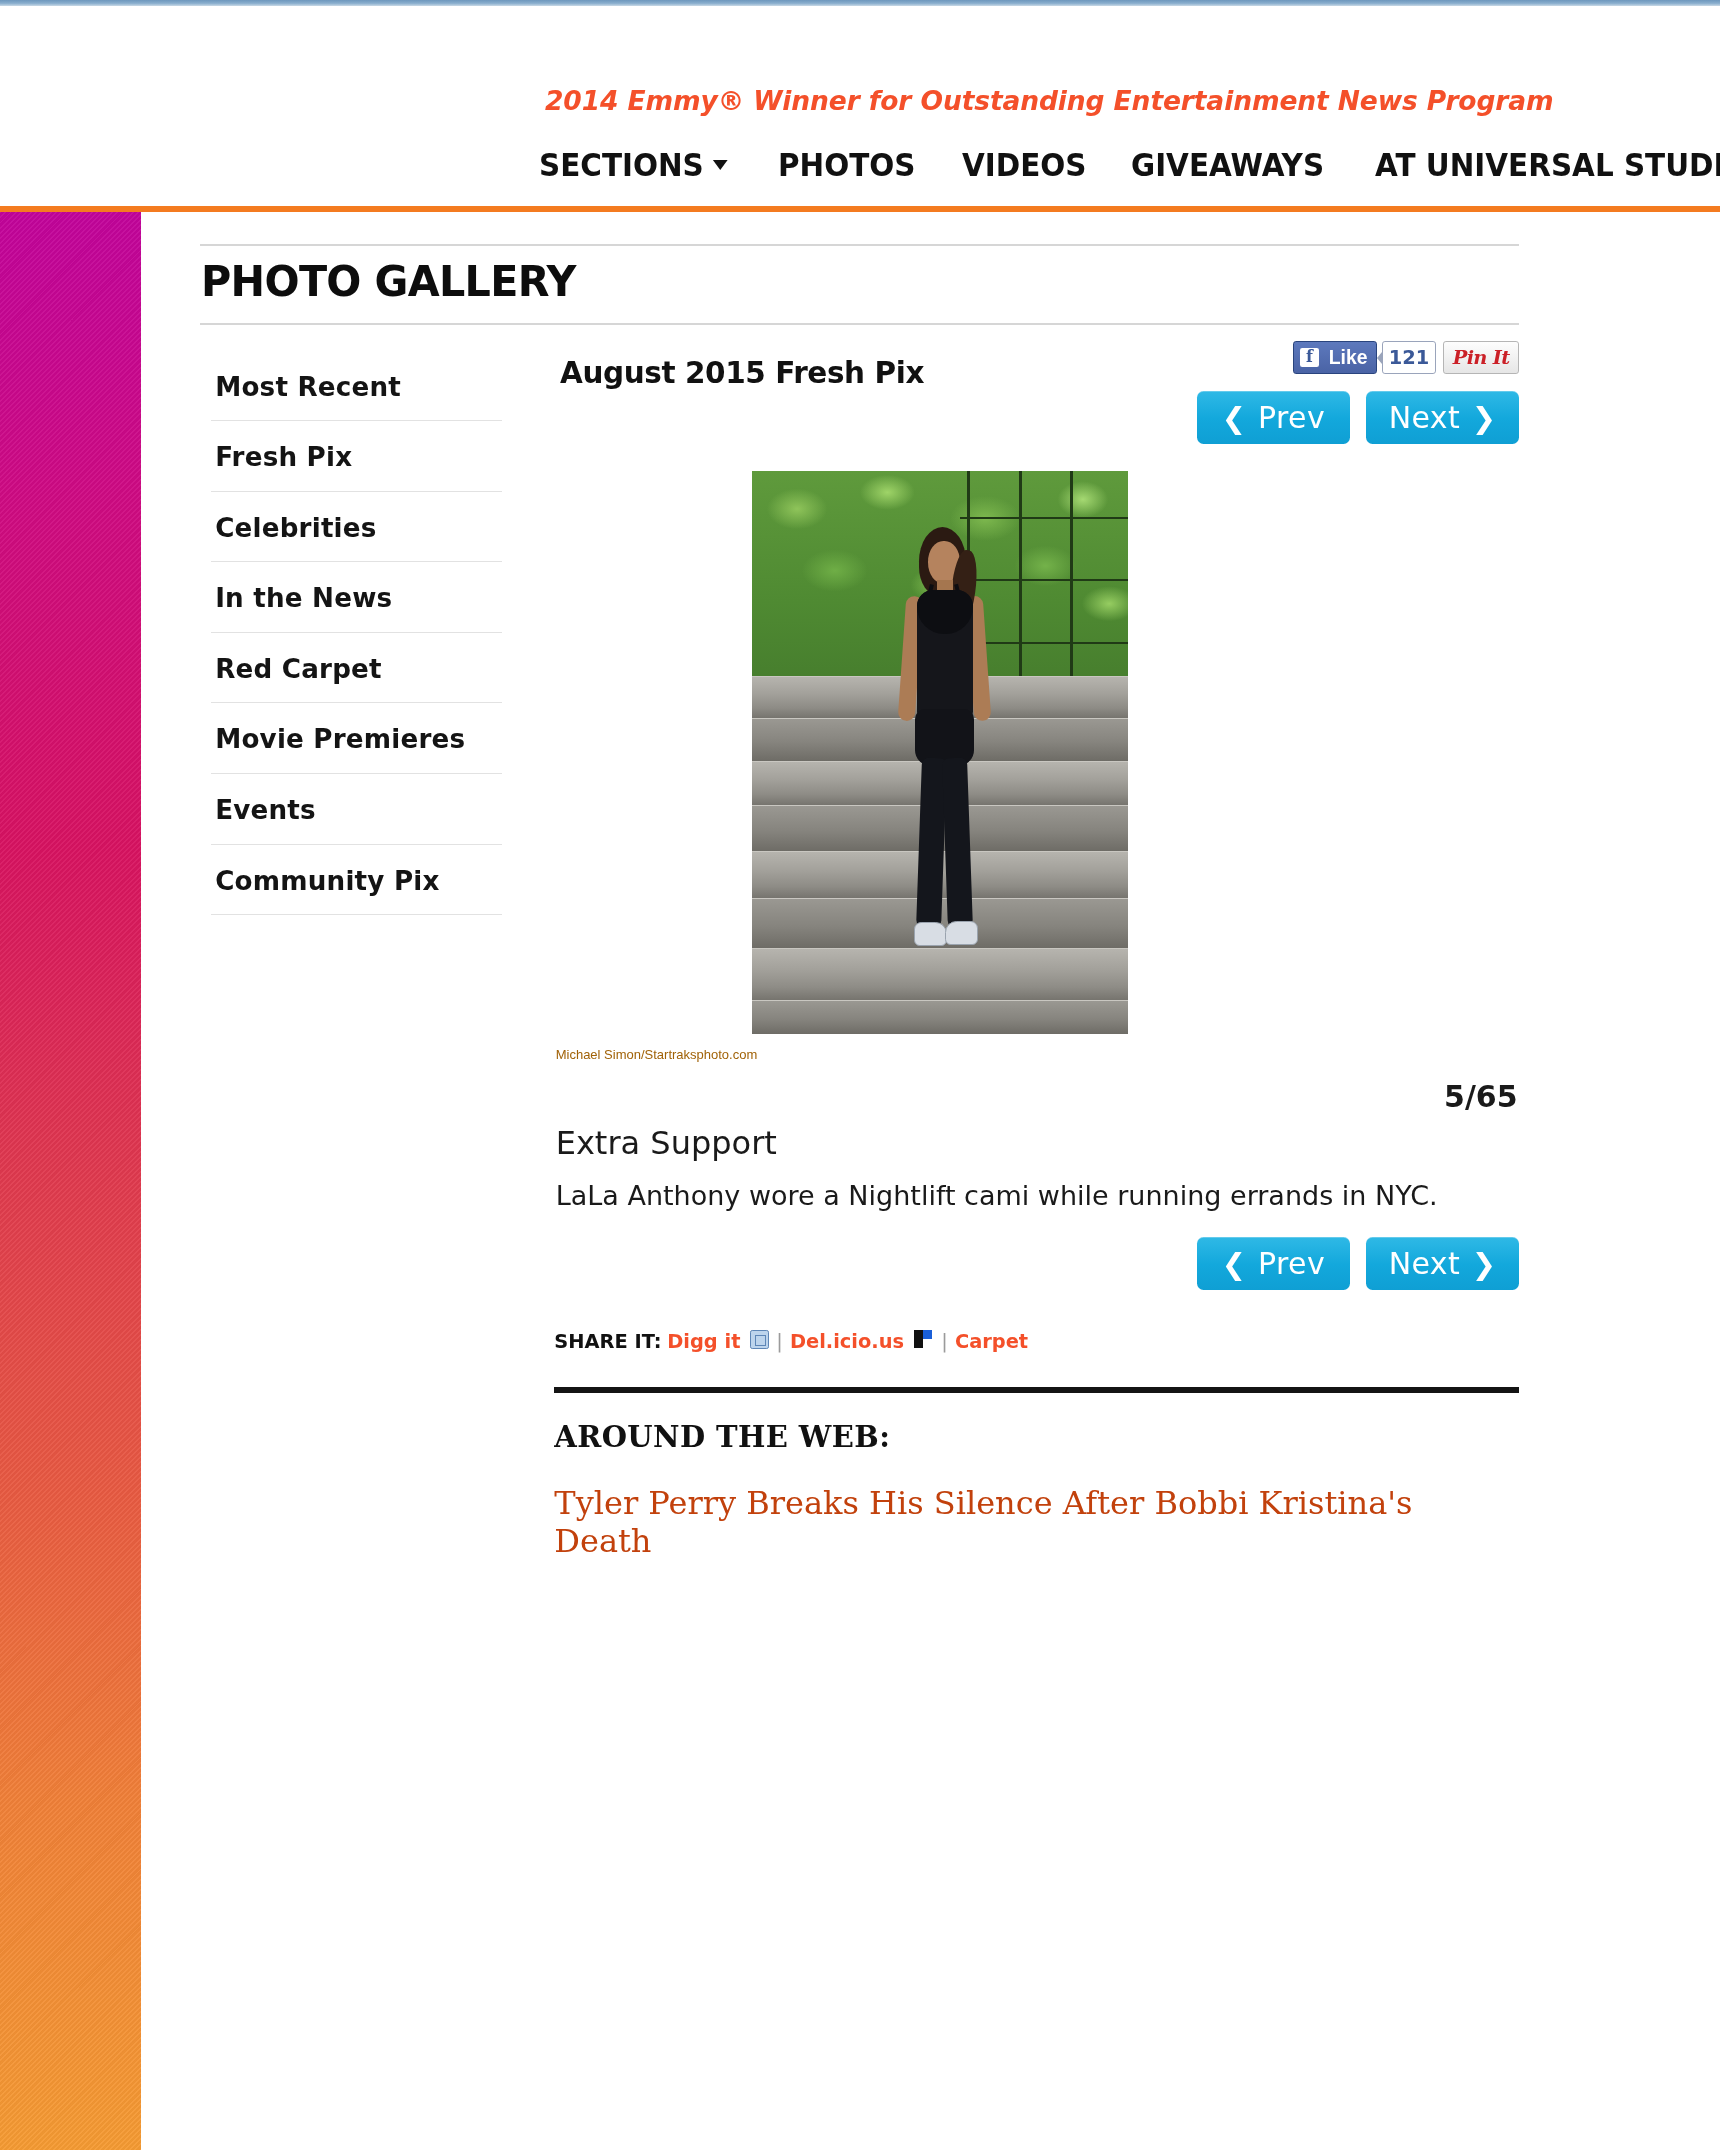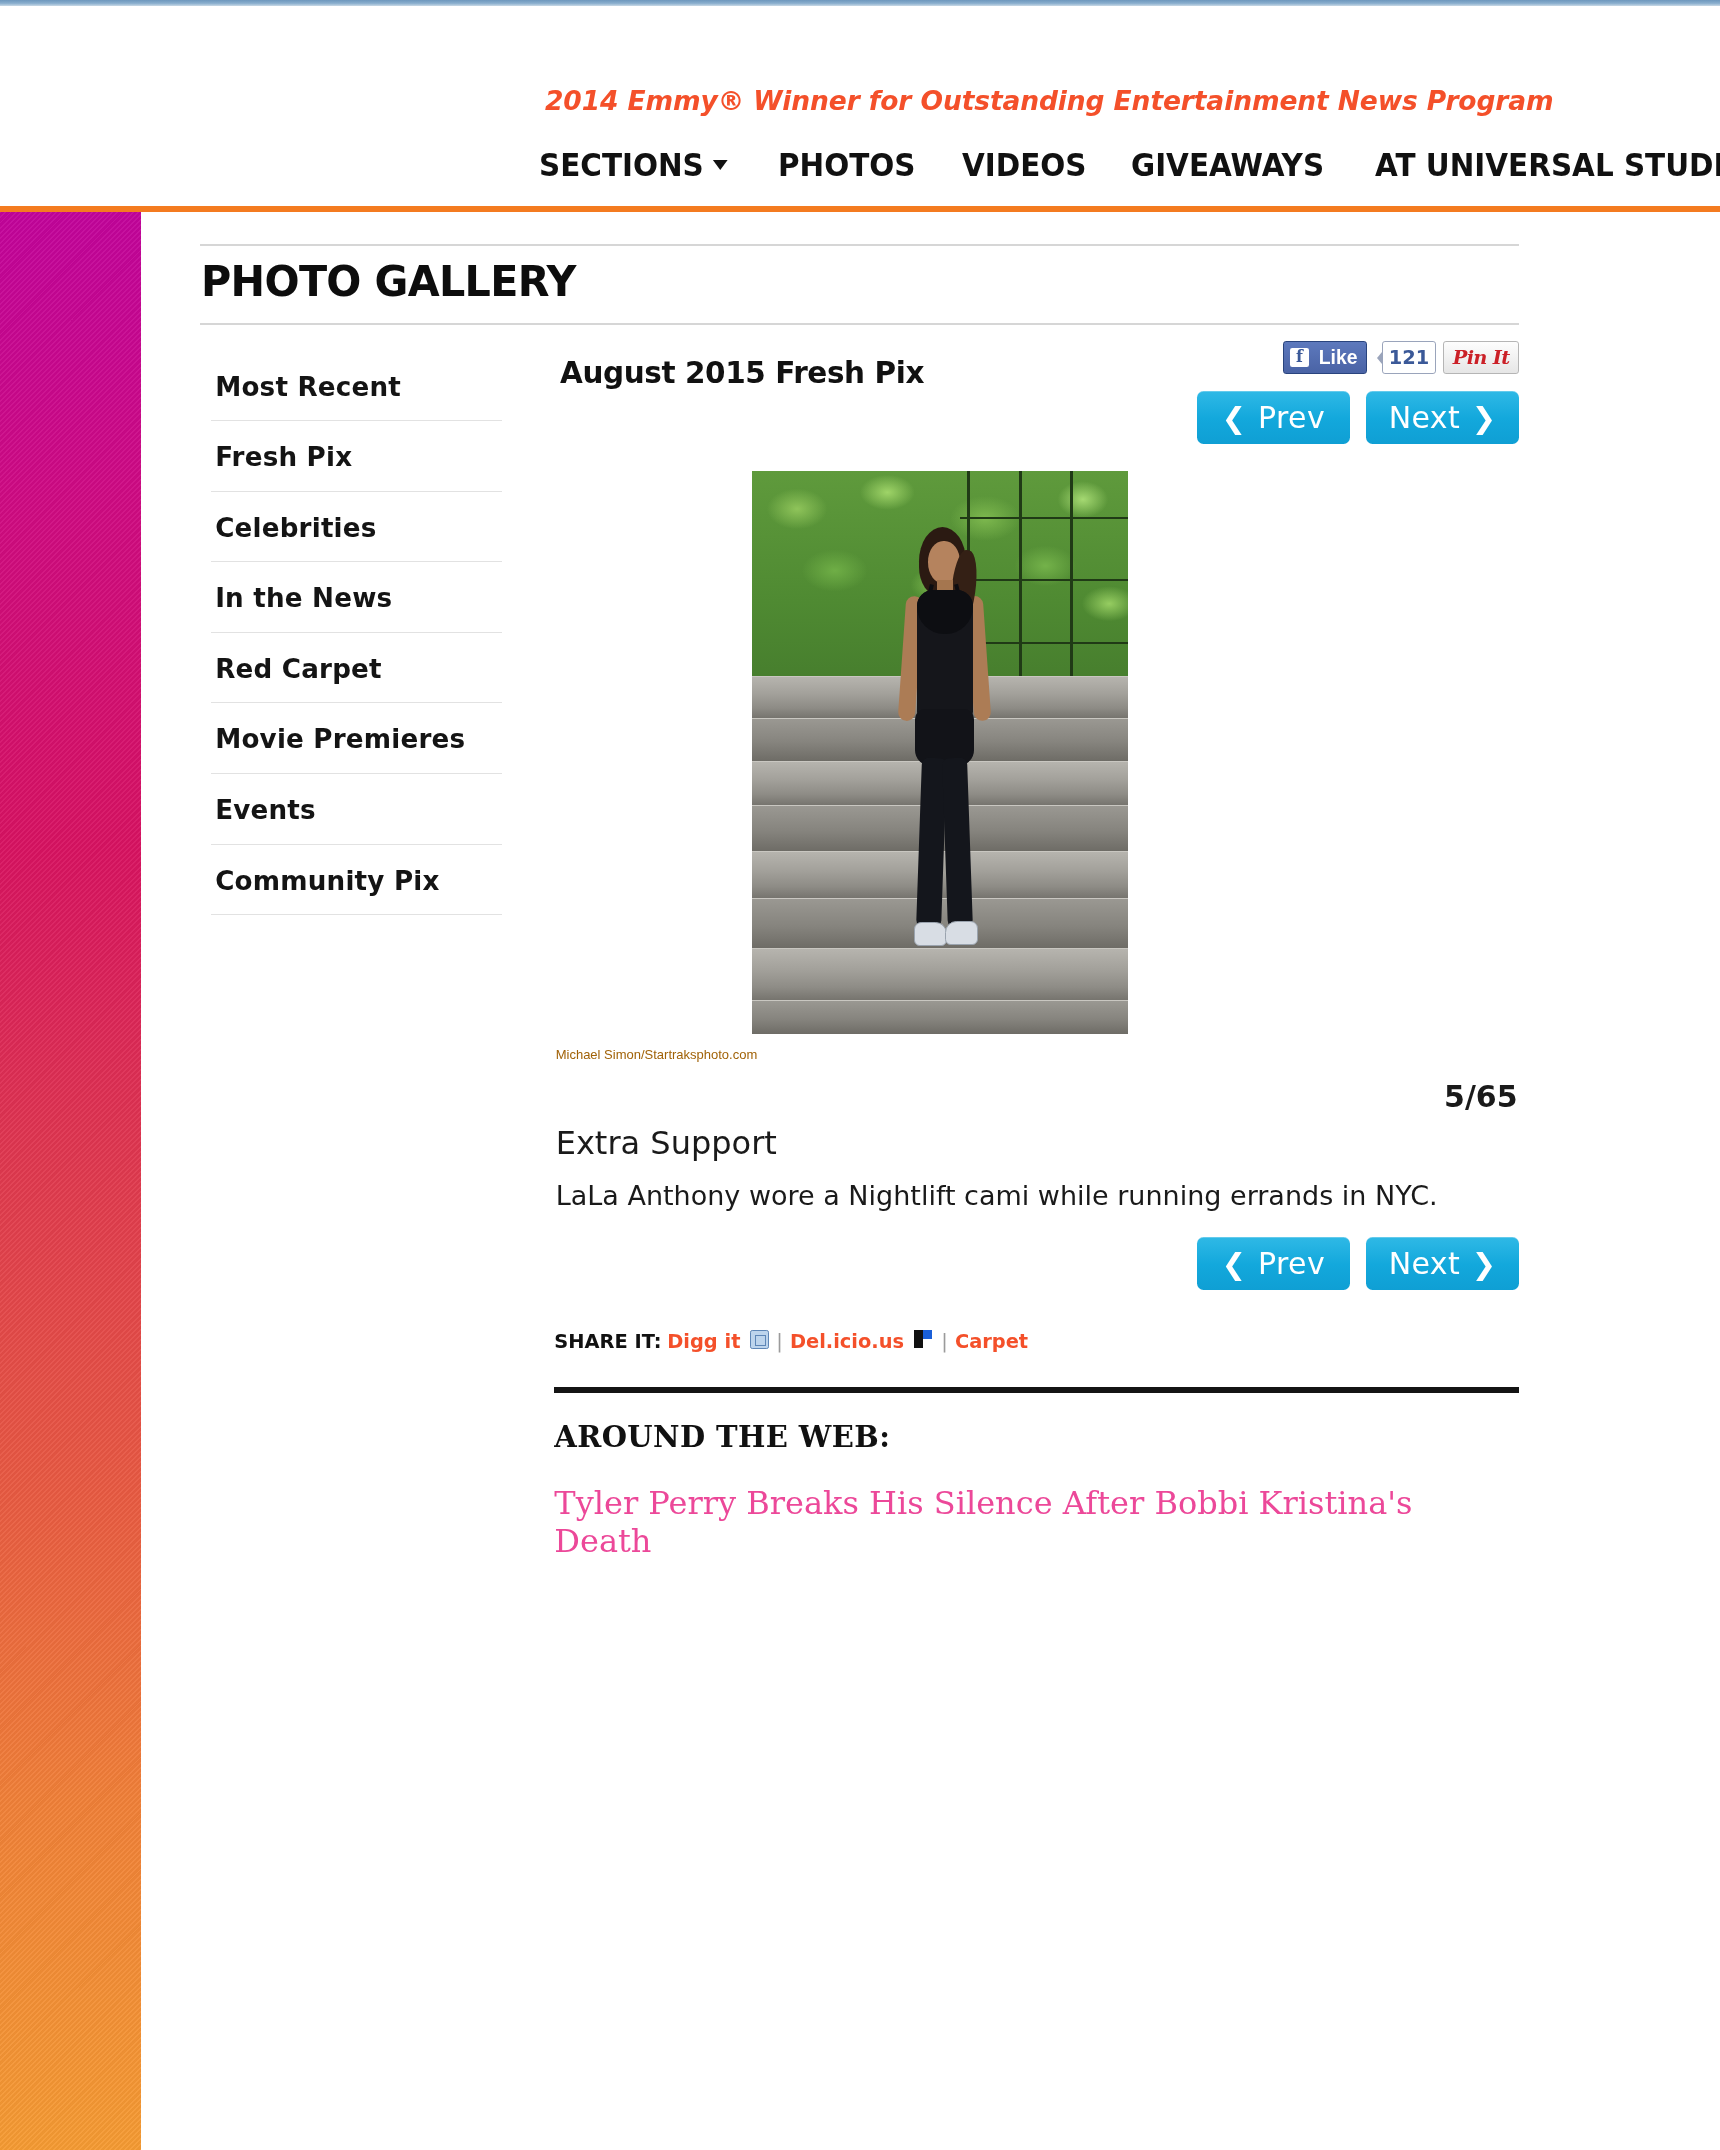--- a/index.html
+++ b/index.html
@@ -141,21 +141,21 @@
     height:33px; padding:0 8.6px 0 5.7px; cursor:pointer;
   }
   #fb-like .fbicon {
     width:18.6px;height:18.6px;background:#fff;color:#3b5998;
     font-family:"DejaVu Serif", serif; font-weight:700; font-size:16px;
     display:flex;align-items:center;justify-content:center; border-radius:2.2px;
     line-height:1;
   }
   #fb-like .fblabel { color:#fff; font-weight:700; font-size:19.4px; margin-left:10px; font-family:Liberation Sans, sans-serif;}
   #fb-count {
-    margin-left:15px; position:relative;
+    margin-left:5px; position:relative;
     background:#fff; border:0.7px solid #9aa4bb; border-radius:2.9px;
     height:33px; min-width:47px; display:flex;align-items:center;justify-content:center;
     font-size:19.4px; color:#3b5998; font-weight:700; font-family:"DejaVu Sans", sans-serif;
     padding: 0 5.7px;
   }
   #fb-count::before{
     content:""; position:absolute; left:-5.7px; top:10px;
     width:0;height:0;border-top:6.5px solid transparent;border-bottom:6.5px solid transparent;border-right:5.7px solid #9aa4bb;
   }
   #pinit {
@@ -275,21 +275,21 @@
   .deli-ico .s3{left:0;top:9.3px;background:#111;}
   .deli-ico .s4{left:9.3px;top:9.3px;background:#fff;}
 
   #hr-thick { position:absolute; left:4.3px; top:1039px; width:965px; height:5.7px; background:#141414; }
   #atw-head {
     position:absolute; left:4.3px; top:1072px;
     font-family:"DejaVu Serif", serif; font-weight:700; font-size:29px; color:#111; letter-spacing:0.4px;
   }
   #atw-item1 {
     position:absolute; left:4.3px; top:1136px;
-    font-family:"DejaVu Serif", serif; font-size:32px; color:#ec4899;
+    font-family:"DejaVu Serif", serif; font-size:32px; color:#c2410c;
     cursor:pointer;
   }
 
   
   #rightcol { position:absolute; left:1387px; top:0px; width:193px; height:1938px; overflow:hidden; }
   #ad-title {
     position:absolute; left:21.5px; top:-57px; width:430px;
     font-family:"DejaVu Serif", serif; font-size:52px; color:#1010f0; white-space:nowrap;
   }
   #ad-l1 { position:absolute; left:7.2px; top:8.6px; width:430px; font-family:"DejaVu Serif", serif; font-size:34px; color:#111; white-space:nowrap;}

